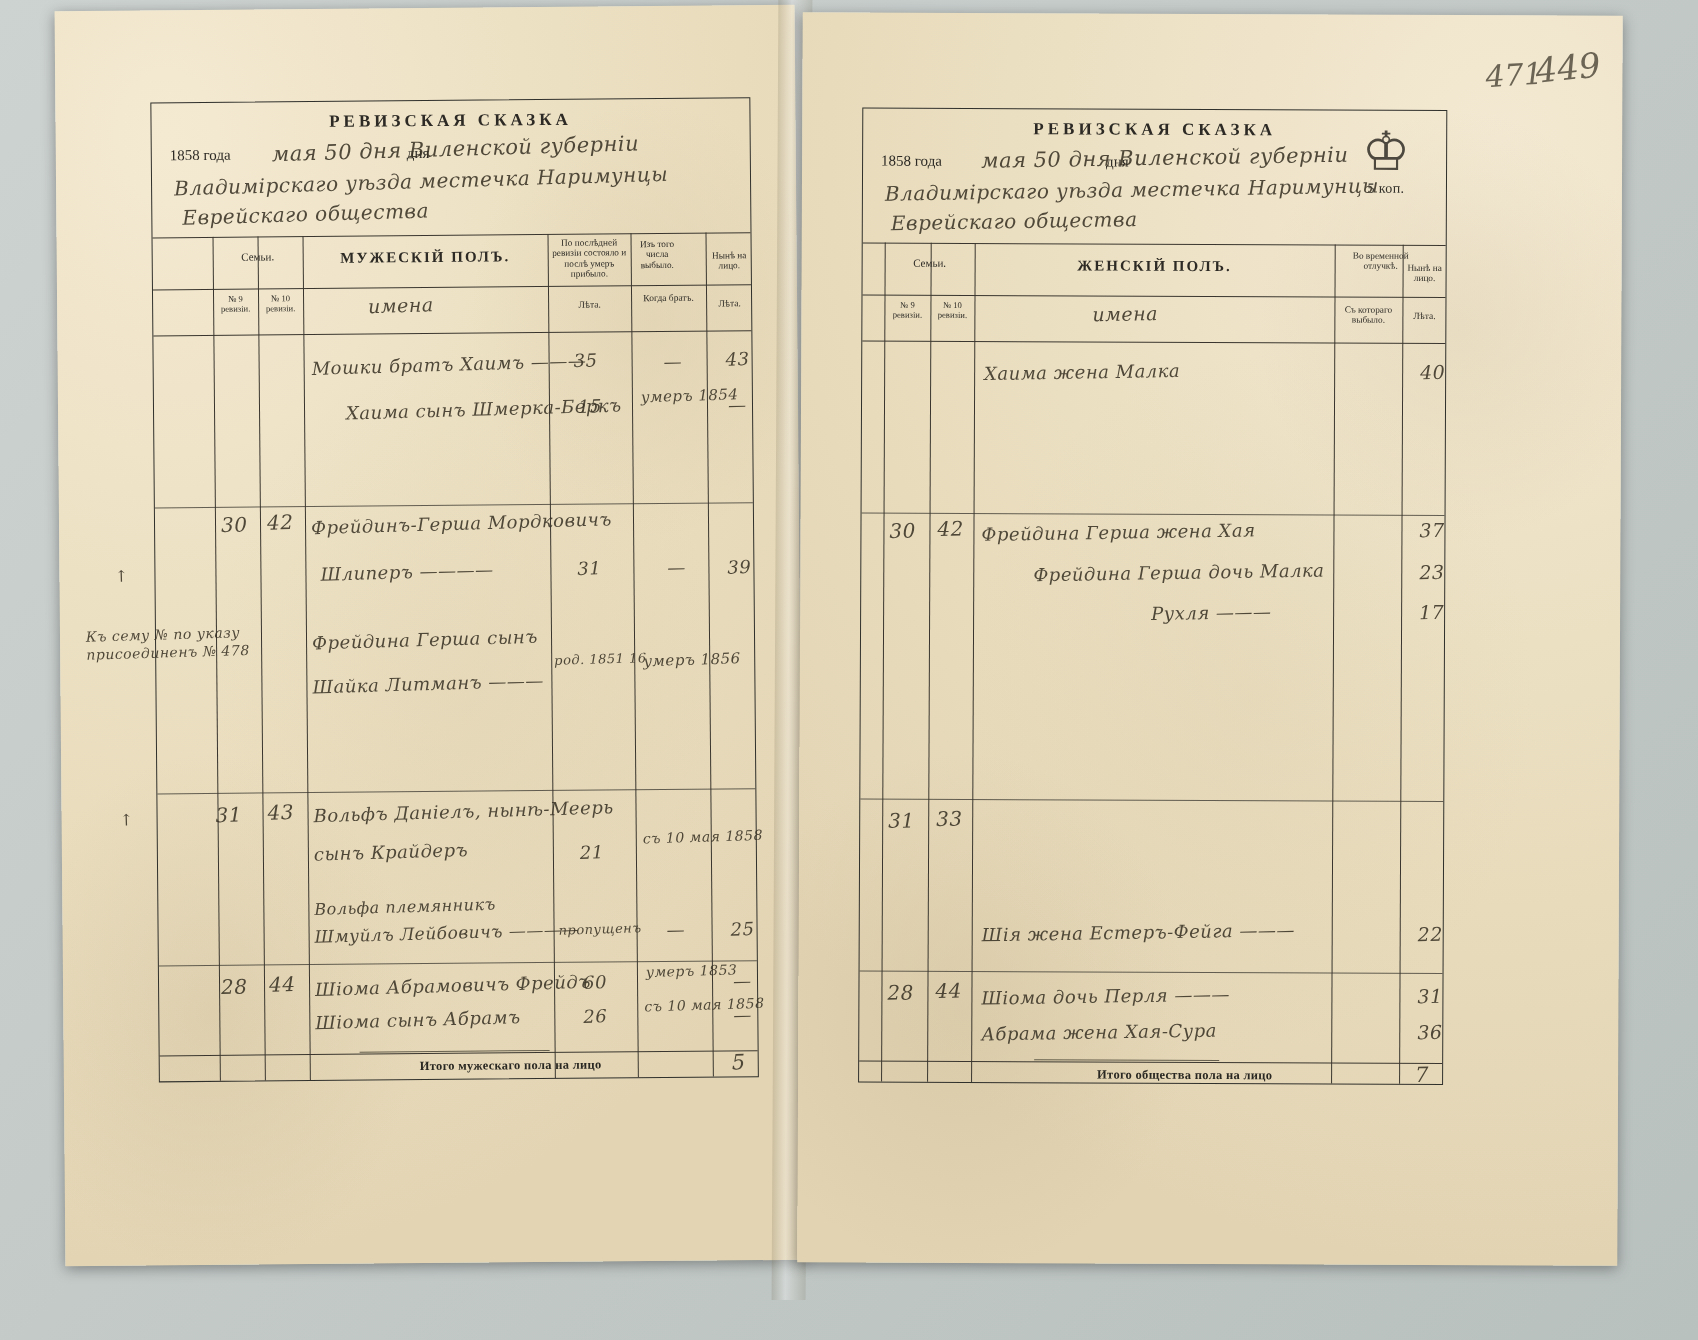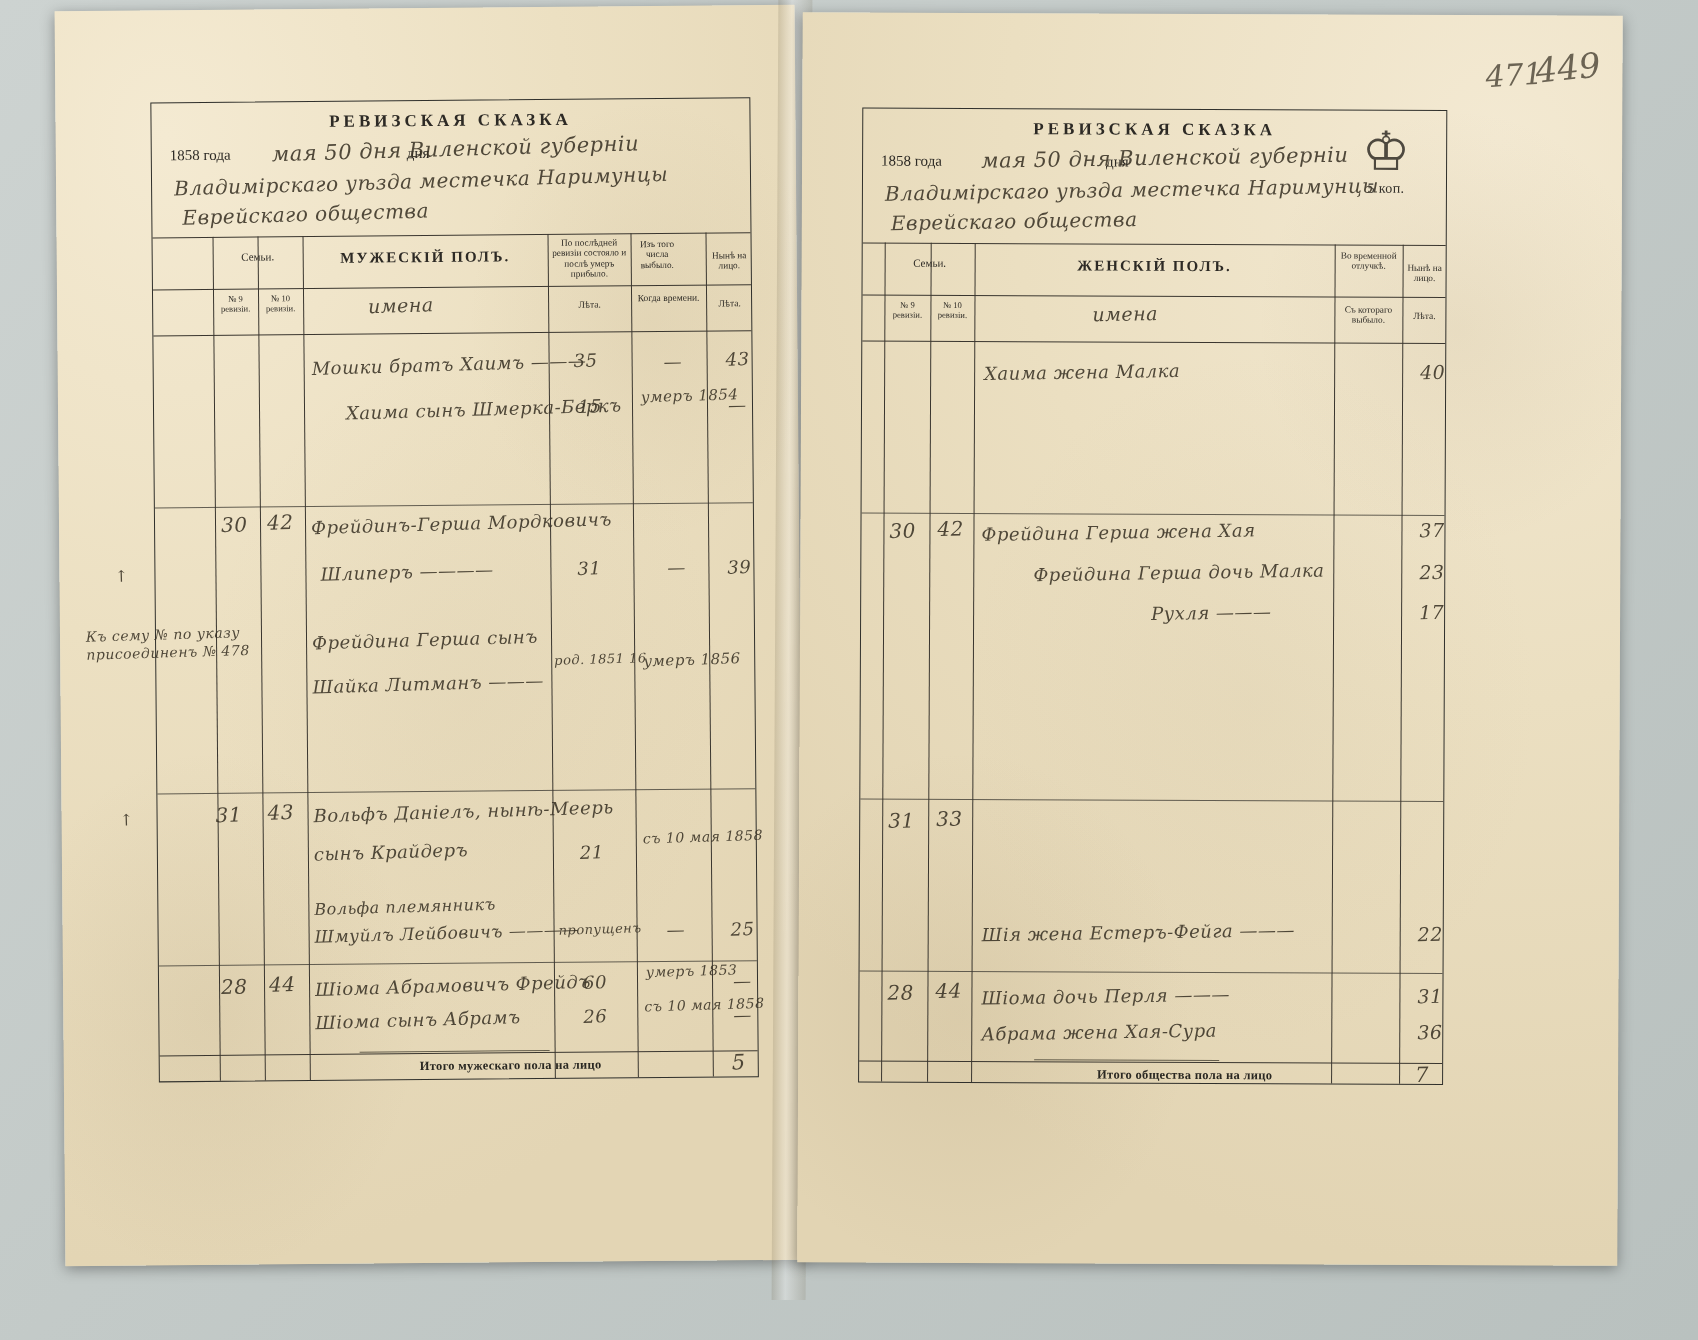--- a/index.html
+++ b/index.html
@@ -223,21 +223,21 @@
       <div class="colhead" style="left:60px;top:148px;width:90px;">Семьи.</div>
       <div class="colhead big" style="left:150px;top:148px;width:245px;">МУЖЕСКІЙ ПОЛЪ.</div>
       <div class="colhead" style="left:396px;top:138px;width:81px;font-size:9.3px;">По послѣдней ревизіи состояло и послѣ умеръ прибыло.</div>
       <div class="colhead" style="left:479px;top:140px;width:51px;font-size:9.3px;">Изъ того числа выбыло.</div>
       <div class="colhead" style="left:554px;top:152px;width:45px;font-size:9.3px;">Нынѣ на лицо.</div>
 
       <div class="colhead" style="left:60px;top:192px;width:45px;font-size:8.6px;">№ 9 ревизіи.</div>
       <div class="colhead" style="left:105px;top:192px;width:45px;font-size:8.6px;">№ 10 ревизіи.</div>
       <div class="hand" style="position:absolute;left:215px;top:193px;font-size:19px;">имена</div>
       <div class="colhead" style="left:396px;top:200px;width:81px;font-size:9.5px;">Лѣта.</div>
-      <div class="colhead" style="left:479px;top:194px;width:73px;font-size:9.5px;">Когда времени.</div>
+      <div class="colhead" style="left:479px;top:194px;width:73px;font-size:9.5px;">Когда братъ.</div>
       <div class="colhead" style="left:554px;top:200px;width:45px;font-size:9.5px;">Лѣта.</div>
 
       <div class="hand" style="position:absolute;left:158px;top:253px;font-size:18px;">Мошки братъ Хаимъ ———</div>
       <div class="hand" style="position:absolute;left:420px;top:250px;font-size:18px;">35</div>
       <div class="hand" style="position:absolute;left:510px;top:252px;font-size:18px;">—</div>
       <div class="hand" style="position:absolute;left:572px;top:250px;font-size:18px;">43</div>
 
       <div class="hand" style="position:absolute;left:192px;top:298px;font-size:18px;">Хаима сынъ Шмерка-Беркъ</div>
       <div class="hand" style="position:absolute;left:424px;top:296px;font-size:18px;">15</div>
       <div class="hand" style="position:absolute;left:487px;top:288px;font-size:15px;">умеръ 1854</div>
@@ -326,21 +326,21 @@
       <div class="rule h" style="top:952px;"></div>
 
       <div class="rule v" style="left:22px;  top:134px; bottom:0;"></div>
       <div class="rule v" style="left:68px;  top:134px; bottom:0;"></div>
       <div class="rule v" style="left:112px; top:134px; bottom:0;"></div>
       <div class="rule v" style="left:472px; top:134px; bottom:0;"></div>
       <div class="rule v" style="left:540px; top:134px; bottom:0;"></div>
 
       <div class="colhead" style="left:22px;top:148px;width:90px;">Семьи.</div>
       <div class="colhead big" style="left:112px;top:148px;width:360px;">ЖЕНСКІЙ ПОЛЪ.</div>
-      <div class="colhead" style="left:473px;top:140px;width:66px;font-size:9.3px;">Во временной отлучкѣ.</div>
+      <div class="colhead" style="left:485px;top:140px;width:66px;font-size:9.3px;">Во временной отлучкѣ.</div>
       <div class="colhead" style="left:541px;top:152px;width:42px;font-size:9.3px;">Нынѣ на лицо.</div>
 
       <div class="colhead" style="left:22px;top:192px;width:46px;font-size:8.6px;">№ 9 ревизіи.</div>
       <div class="colhead" style="left:68px;top:192px;width:44px;font-size:8.6px;">№ 10 ревизіи.</div>
       <div class="hand" style="position:absolute;left:230px;top:193px;font-size:19px;">имена</div>
       <div class="colhead" style="left:473px;top:194px;width:66px;font-size:9.3px;">Съ котораго выбыло.</div>
       <div class="colhead" style="left:541px;top:200px;width:42px;font-size:9.5px;">Лѣта.</div>
 
       <div class="hand" style="position:absolute;left:122px;top:252px;font-size:18px;">Хаима жена Малка</div>
       <div class="hand" style="position:absolute;left:558px;top:250px;font-size:19px;">40</div>

